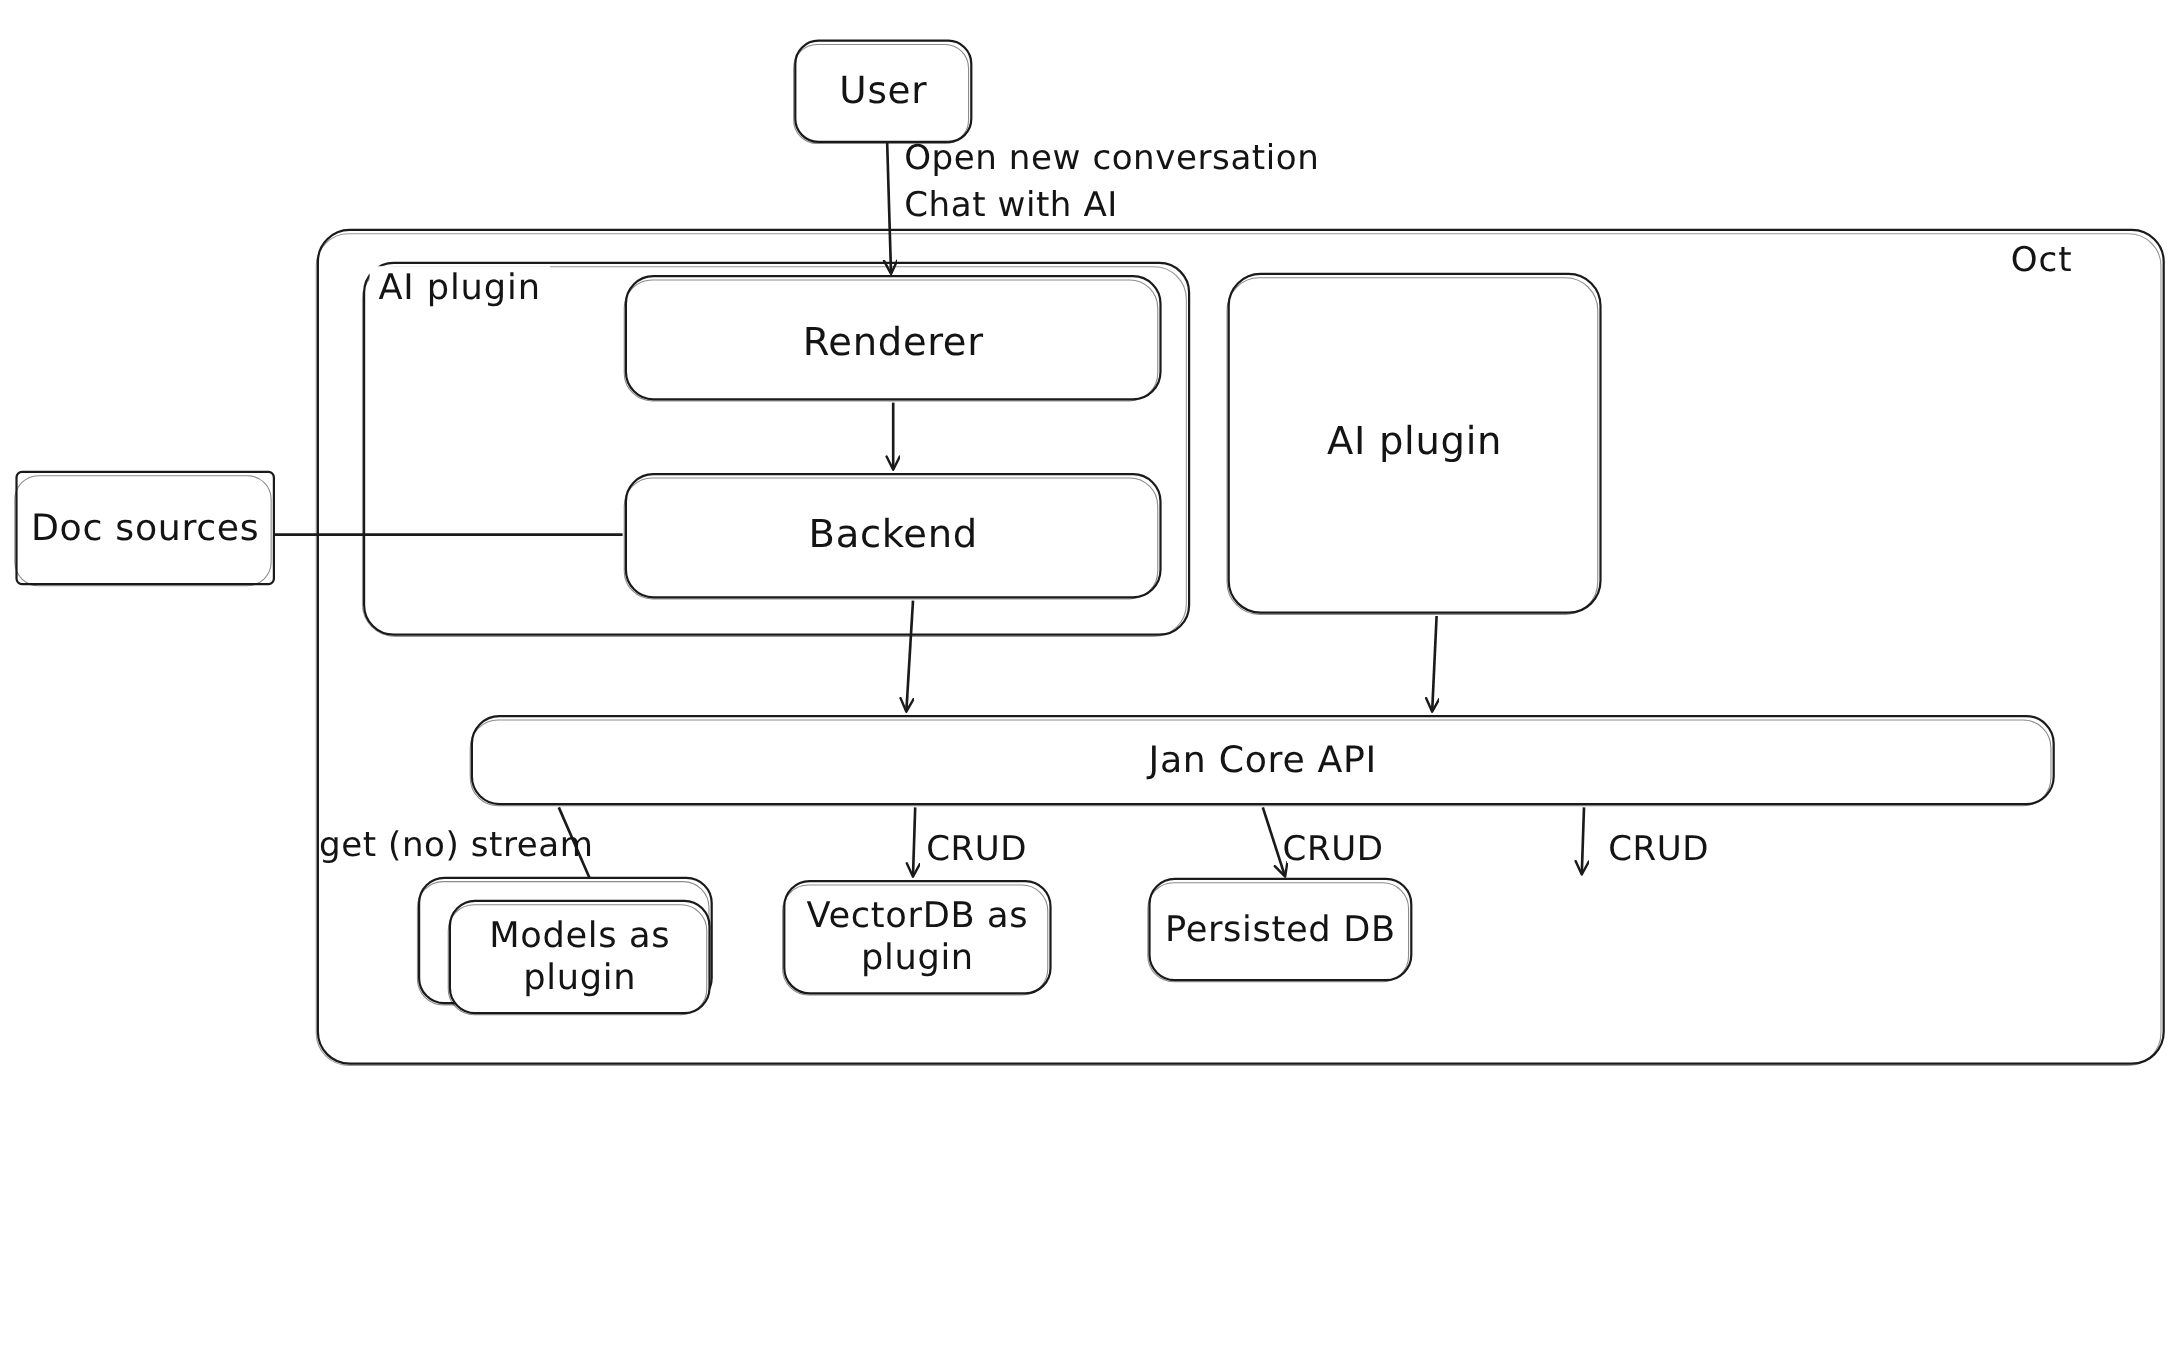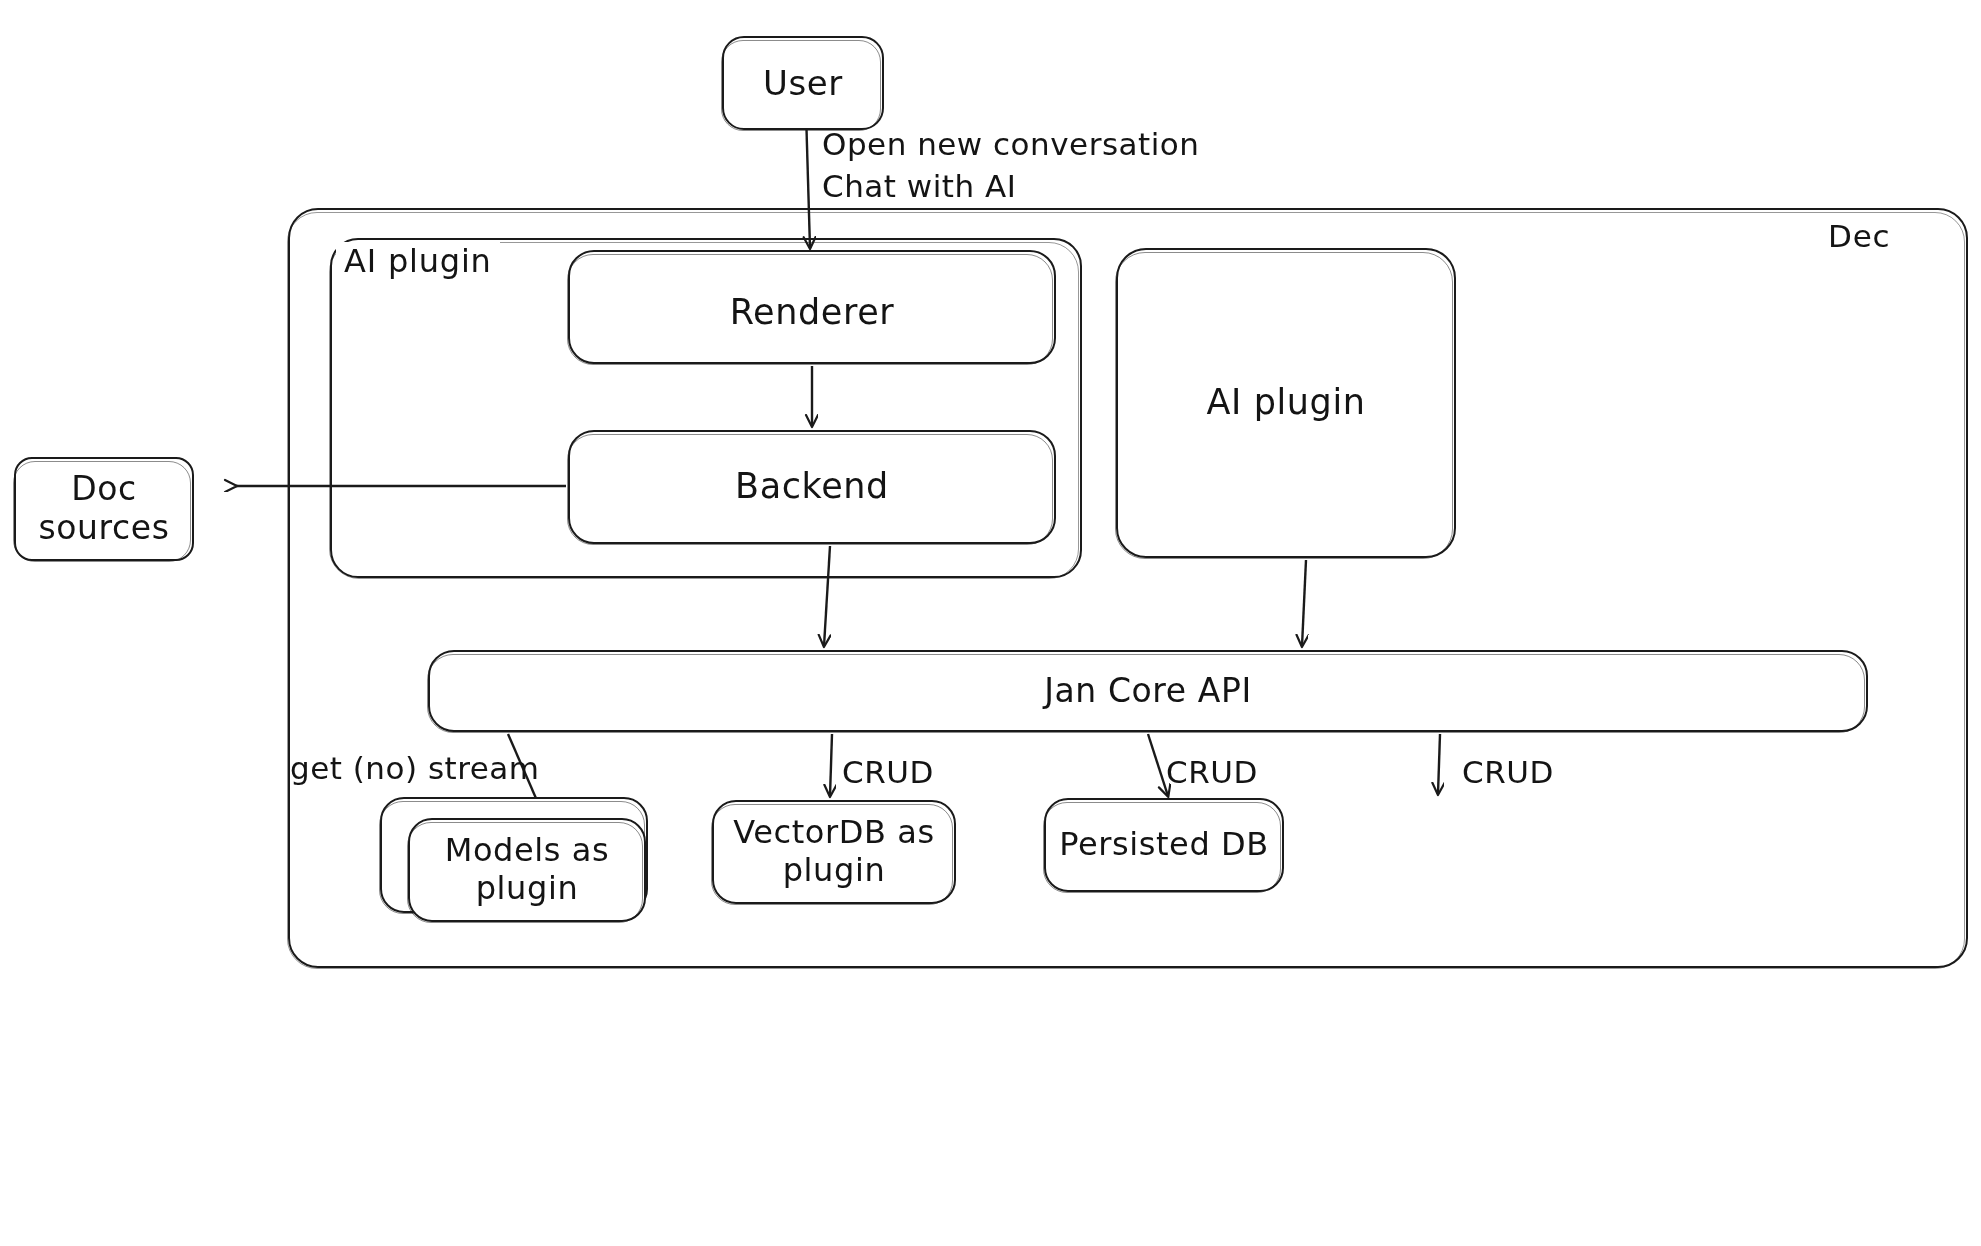--- a/index.html
+++ b/index.html
@@ -26,21 +26,21 @@
   .ctag{position:absolute;font-size:30px;letter-spacing:.8px;color:#141414;
         background:#fff;padding:0 8px;white-space:nowrap;}
 
   .edge-label{position:absolute;font-size:30px;letter-spacing:.5px;color:#141414;
               white-space:pre;line-height:1.35;background:transparent;}
 
   #user{left:722px;top:16px;width:162px;height:94px;border-radius:22px;margin-top:20px;}
   #user .lbl{font-size:34px;}
   #user::after{border-radius:22px;}
 
-  #docsources{left:14px;top:457px;width:180px;height:104px;border-radius:18px;}
+  #docsources{left:14px;top:428px;width:236px;height:104px;border-radius:6px;}
   #docsources .lbl{font-size:33px;}
   #docsources::after{border-radius:22px;}
 
   #jan-box{left:288px;top:208px;width:1680px;height:760px;}
   #jan-tag{left:1820px;top:218px;font-size:31px;}
 
   #aiplugin-box{left:330px;top:238px;width:752px;height:340px;border-radius:28px;}
   #aiplugin-tag{left:336px;top:242px;font-size:32px;}
 
   #yaml{left:336px;top:327px;width:212px;height:134px;border-radius:20px;
@@ -121,21 +121,21 @@
 
   <div class="node sketch" id="user">
     <span class="lbl" style="white-space: pre-line;">User</span>
   </div>
 
   <div class="node sketch" id="docsources">
     <span class="lbl" style="white-space: pre-line;">Doc sources</span>
   </div>
 
   <div class="container" id="jan-box"></div>
-  <div class="ctag" id="jan-tag">Dec</div>
+  <div class="ctag" id="jan-tag">Oct</div>
 
   <div class="container" id="aiplugin-box"></div>
   <div class="ctag" id="aiplugin-tag">AI plugin</div>
 
 
   <div class="node sketch" id="renderer">
     <span class="lbl" style="white-space: pre-line;">Renderer</span>
   </div>
 
   <div class="node sketch" id="backend">

